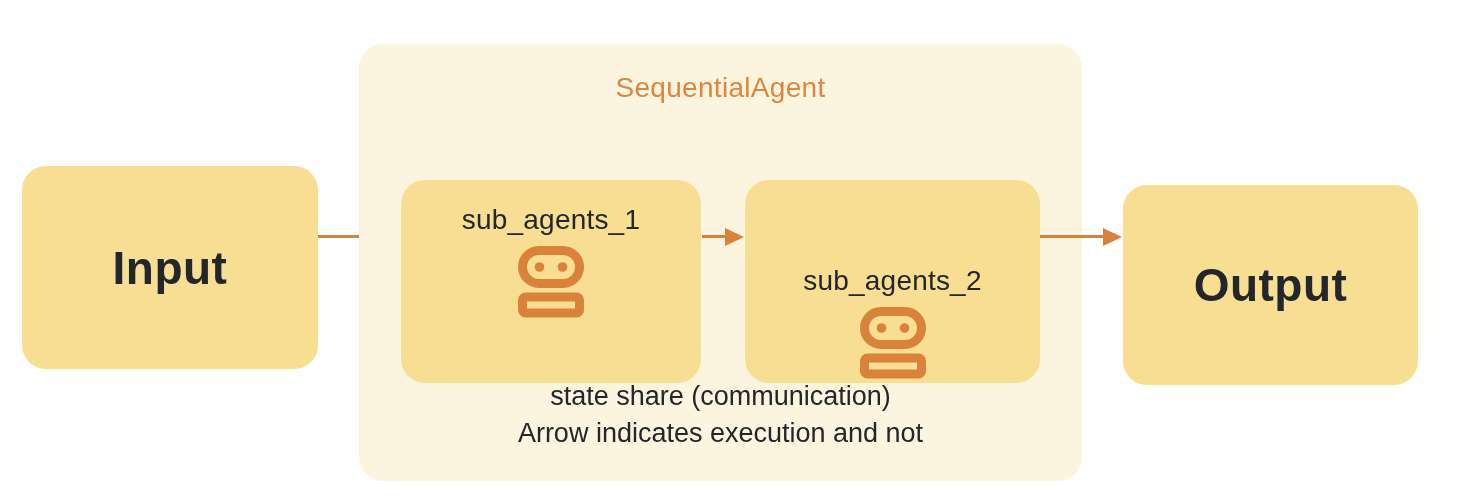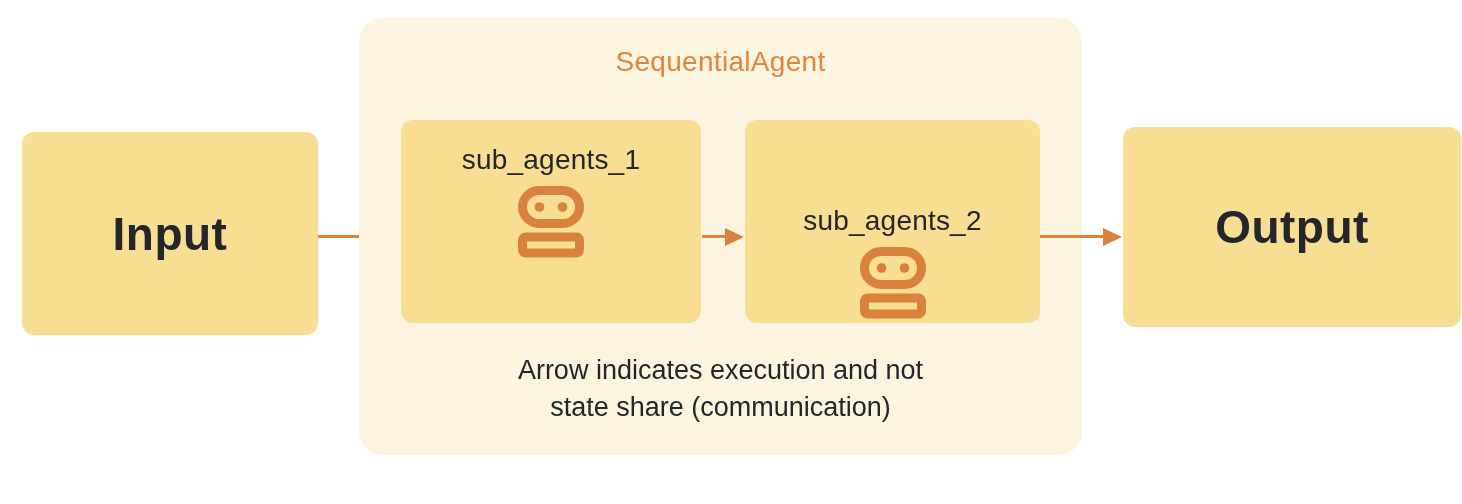--- a/index.html
+++ b/index.html
@@ -14,32 +14,33 @@
   body{font-family:"Liberation Sans", sans-serif;}
   .canvas{
     position:relative;
     width:1462px;height:504px;
     background:#ffffff;
     overflow:hidden;
   }
   .box{
     position:absolute;
     background:var(--box-fill);
-    border-radius:12px;
+    border-radius:24px;
+    margin-top:34px;
   }
   .io-box{
     display:flex;align-items:center;justify-content:center;
     font-size:46px;font-weight:700;color:var(--text-dark);
     letter-spacing:.5px;
   }
   .input-box{left:22px;top:132px;width:296px;height:203px;}
-  .output-box{left:1123px;top:127px;width:338px;height:200px;align-items:center;}
+  .output-box{left:1123px;top:151px;width:295px;height:200px;align-items:center;}
   .agent-container{
     position:absolute;
-    left:359px;top:18px;width:723px;height:437px;
+    left:359px;top:44px;width:723px;height:437px;
     background:var(--container-fill);
     border-radius:24px;
   }
   .agent-title{
     position:absolute;
     left:0;top:28px;width:100%;
     text-align:center;
     font-size:28px;font-weight:500;
     color:var(--title-orange);
     letter-spacing:.3px;
@@ -114,22 +115,22 @@
       <div class="sub-label">sub_agents_2</div>
       <svg class="robot" width="66" height="76" viewBox="0 0 66 76" fill="none" xmlns="http://www.w3.org/2000/svg">
         <rect x="4.5" y="4.5" width="57" height="33" rx="16.5" stroke="currentColor" stroke-width="9"></rect>
         <circle cx="21.5" cy="21" r="4.8" fill="currentColor"></circle>
         <circle cx="44.5" cy="21" r="4.8" fill="currentColor"></circle>
         <rect x="4.5" y="51" width="57" height="16" rx="3" stroke="currentColor" stroke-width="9"></rect>
       </svg>
     </div>
 
     <div class="note">
+      <div>state share (communication)</div>
       <div>Arrow indicates execution and not</div>
-      <div>state share (communication)</div>
     </div>
   </div>
 
   <div class="arrow arrow-2"></div>
   <div class="arrow arrow-3"></div>
 
   <div class="box io-box output-box">
     <span>Output</span>
   </div>
 

